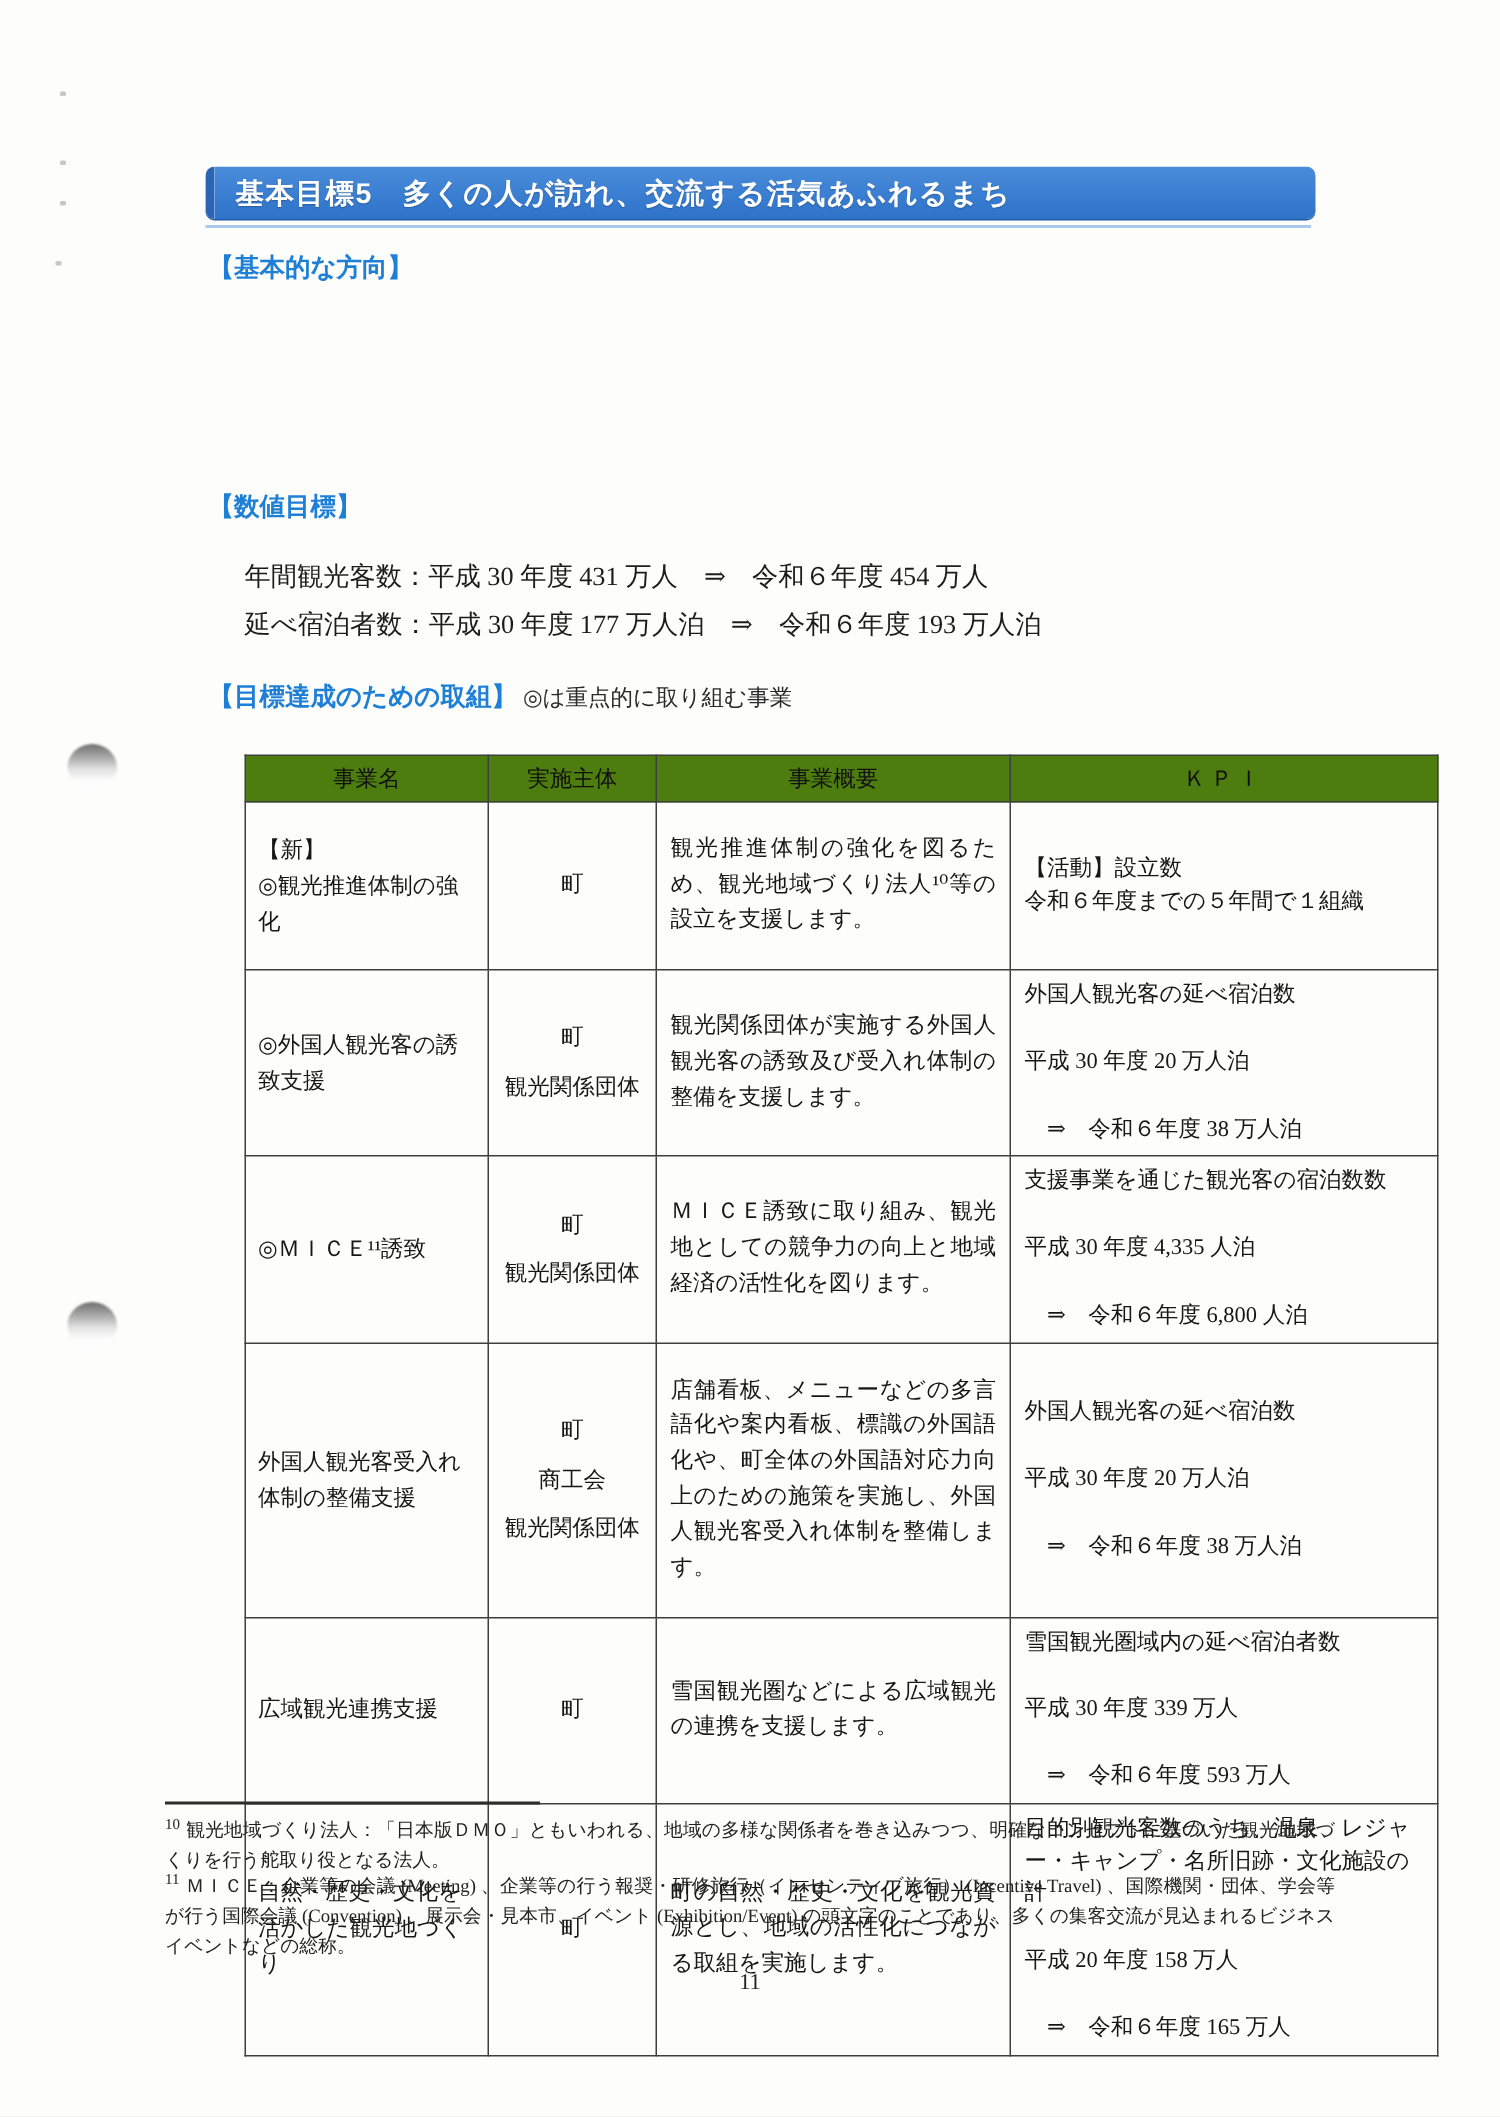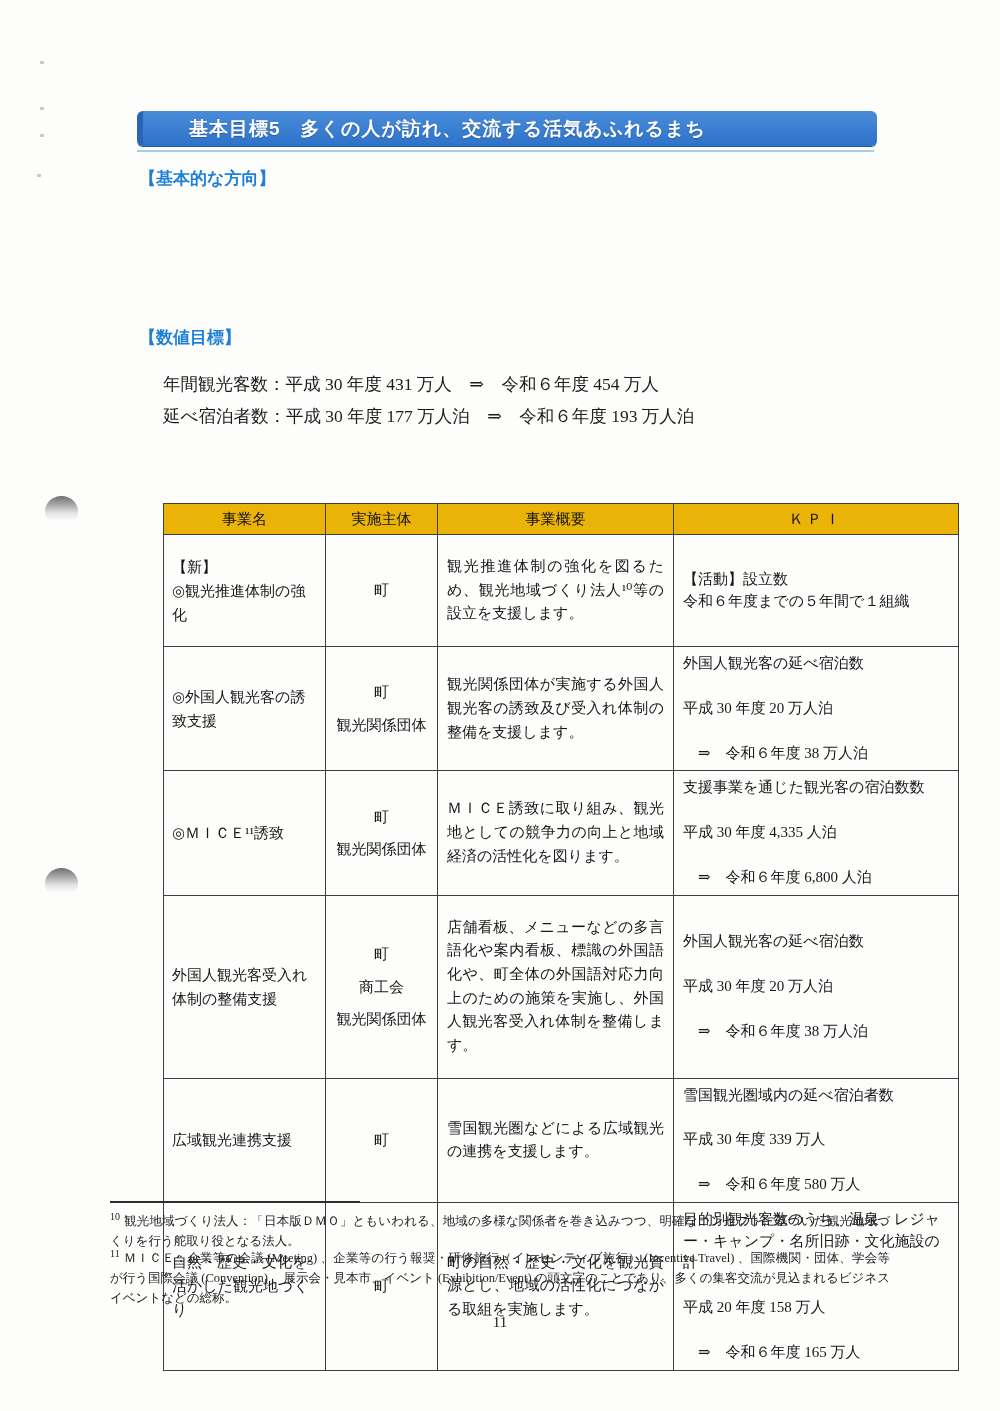--- a/index.html
+++ b/index.html
@@ -26,21 +26,20 @@
     border-left:6px solid #2a64b4;
     border-radius:6px;
     box-shadow:0 1px 0 #1d5aa8;
     display:flex;align-items:center;
   }
   .banner-title{
     font-family:"Liberation Sans","DejaVu Sans",sans-serif;
     font-weight:bold;font-size:19px;color:#ffffff;
     padding-left:14px;letter-spacing:1px;white-space:nowrap;
     text-shadow:0 1px 1px rgba(0,0,0,.25);
-    margin-left:32px;
   }
   .banner-underline{
     position:absolute;left:137px;top:150px;width:737px;height:2px;
     background:#a9cbe9;
   }
   
   .sec-head{
     position:absolute;
     font-family:"Liberation Sans","DejaVu Sans",sans-serif;
     font-weight:bold;font-size:17px;color:#1e7fd6;
@@ -63,21 +62,21 @@
   
   .tbl-wrap{position:absolute;left:163px;top:503px;}
   table{
     border-collapse:collapse;table-layout:fixed;width:795px;
     font-family:"Liberation Serif","DejaVu Serif",serif;
     font-size:15px;color:#161616;
   }
   table,th,td{border:1.5px solid #3f3f3f;}
   col.c1{width:162px}col.c2{width:112px}col.c3{width:236px}col.c4{width:285px}
   thead th{
-    background:#eab308;height:28px;
+    background:#4d7c0f;height:28px;
     font-family:"Liberation Sans","DejaVu Sans",sans-serif;
     font-weight:normal;font-size:15px;color:#111;
   }
   thead th.kpi-h{letter-spacing:3px;}
   tbody tr:nth-child(1){height:90px;}
   tbody tr:nth-child(2){height:88px;}
   tbody tr:nth-child(3){height:110px;}
   tbody tr:nth-child(4){height:134px;}
   tbody tr:nth-child(5){height:88px;}
   tbody tr:nth-child(6){height:135px;}
@@ -119,20 +118,23 @@
     <span class="banner-title">基本目標5　多くの人が訪れ、交流する活気あふれるまち</span>
   </div>
   <div class="banner-underline"></div>
 
   <div class="sec-head" style="left:139px;top:167px;">【基本的な方向】</div>
 
   <div class="sec-head" style="left:139px;top:326px;text-align:center;">【数値目標】</div>
   <div class="targets">年間観光客数：平成 30 年度 431 万人　⇒　令和６年度 454 万人
 延べ宿泊者数：平成 30 年度 177 万人泊　⇒　令和６年度 193 万人泊</div>
 
+  <div class="sec-head" style="left:139px;top:453px;">
+    <span>【目標達成のための取組】</span><span class="sec-note">◎は重点的に取り組む事業</span>
+  </div>
 
   <div class="tbl-wrap">
     <table>
       <colgroup>
           <col class="c1">
           <col class="c2">
           <col class="c3">
           <col class="c4">
         </colgroup>
       <thead>
@@ -188,21 +190,21 @@
             <div class="kpi-line">　⇒　令和６年度 38 万人泊</div>
           </td>
         </tr>
         <tr>
           <td class="c-name">広域観光連携支援</td>
           <td class="c-actor">町</td>
           <td class="c-summary">雪国観光圏などによる広域観光の連携を支援します。</td>
           <td class="c-kpi">
             <div class="kpi-line kpi-first">雪国観光圏域内の延べ宿泊者数</div>
             <div class="kpi-line">平成 30 年度 339 万人</div>
-            <div class="kpi-line">　⇒　令和６年度 580 万人</div>
+            <div class="kpi-line">　⇒　令和６年度 593 万人</div>
           </td>
         </tr>
         <tr>
           <td class="c-name">自然・歴史・文化を活かした観光地づくり</td>
           <td class="c-actor">町</td>
           <td class="c-summary">町の自然・歴史・文化を観光資源とし、地域の活性化につながる取組を実施します。</td>
           <td class="c-kpi">
             <div class="kpi-line kpi-first">目的別観光客数のうち、温泉、レジャー・キャンプ・名所旧跡・文化施設の計</div>
             <div class="kpi-line">平成 20 年度 158 万人</div>
             <div class="kpi-line">　⇒　令和６年度 165 万人</div>

